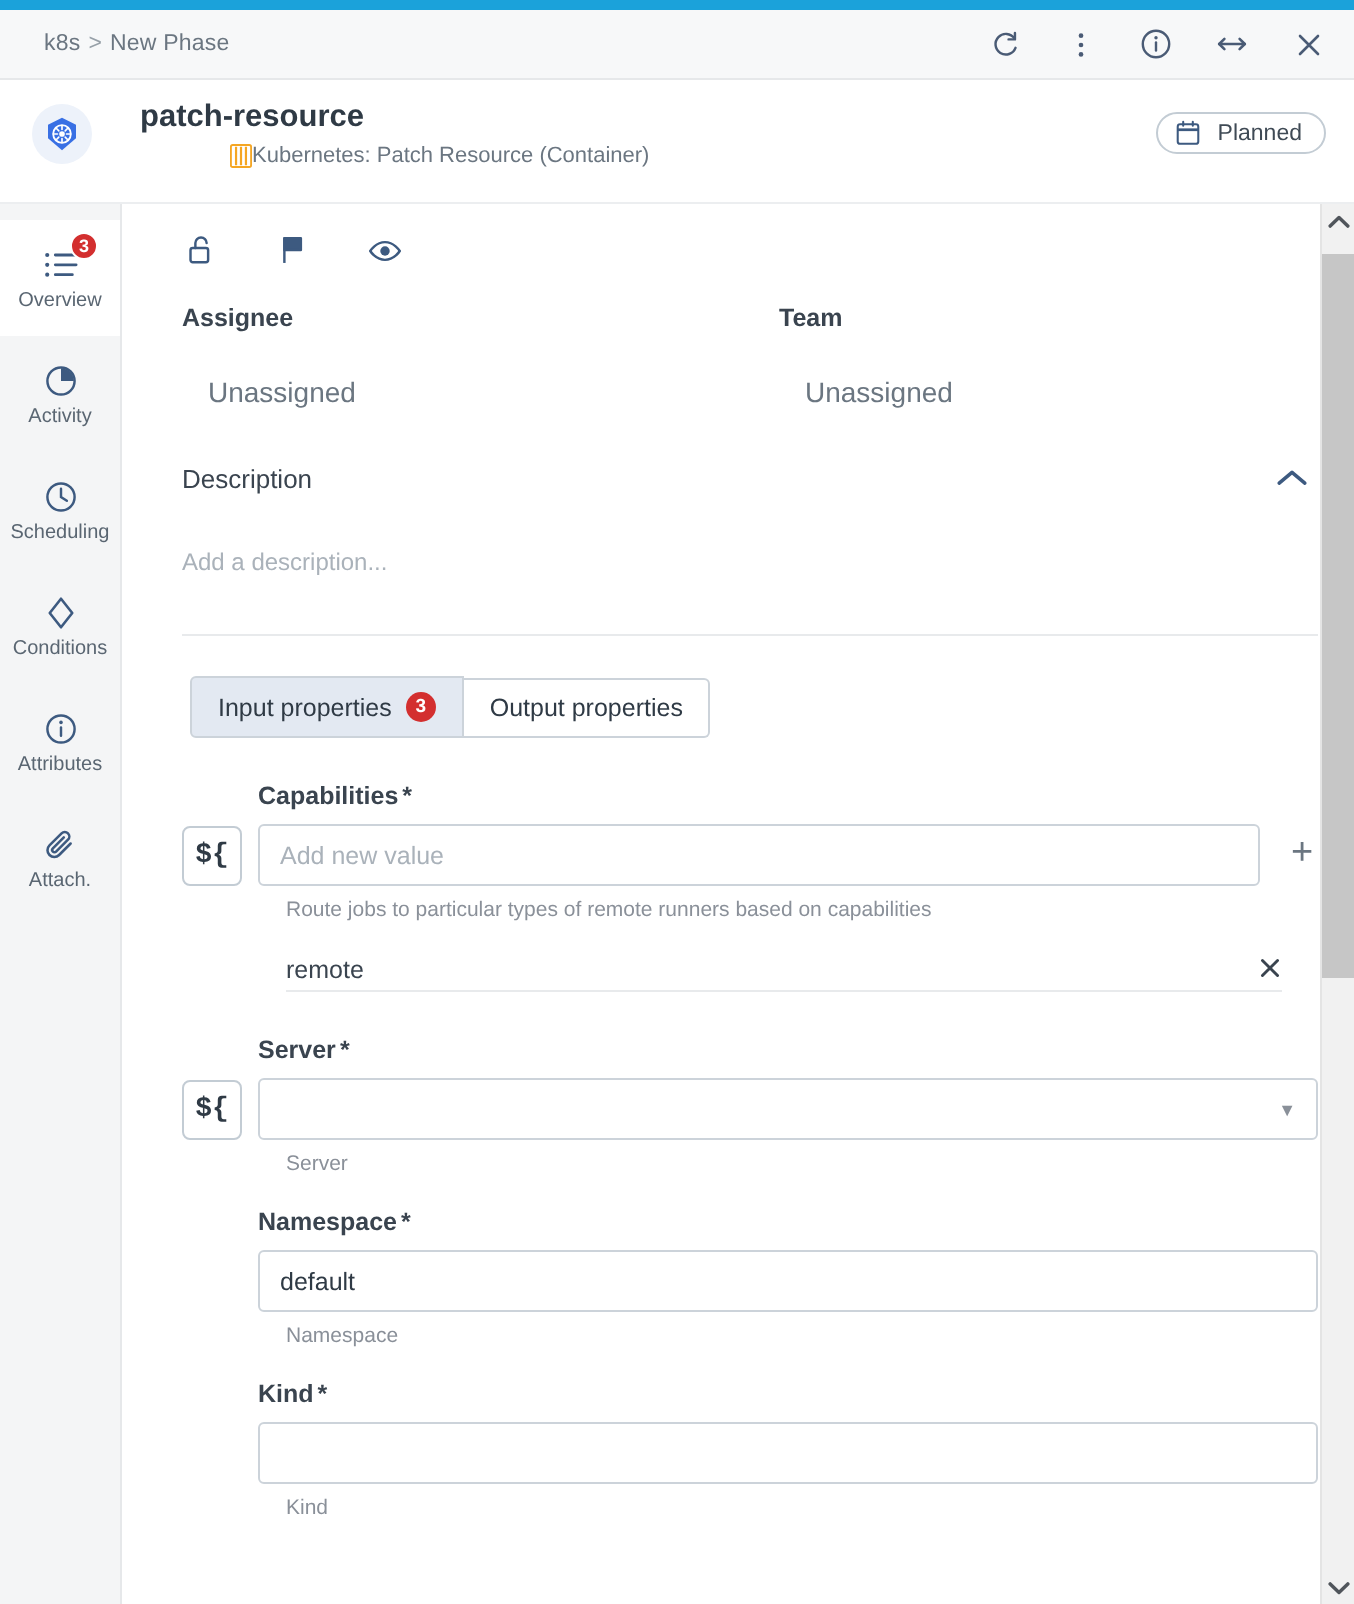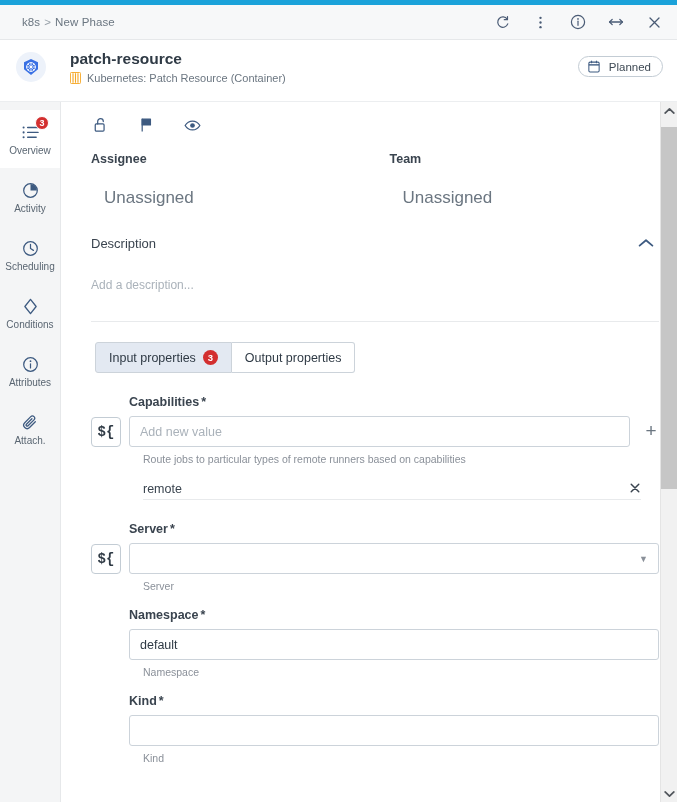--- a/index.html
+++ b/index.html
@@ -34,21 +34,21 @@
     padding: 0 14px 8px 16px;
     border-bottom: 1px solid #eceef0;
   }
   .avatar {
     width: 30px; height: 30px; border-radius: 50%;
     background: #edf2fa; display: flex; align-items: center; justify-content: center;
     flex: 0 0 auto;
   }
   .entity-text { margin-left: 24px; }
   .entity-title { font-size: 15.5px; font-weight: bold; color: #2f3a45; line-height: 1.25; }
-  .entity-sub { display: flex; align-items: center; gap: 6px; margin-top: 3px; }
+  .entity-sub { display: flex; align-items: center; margin-top: 3px; margin-left: 45px; }
   .type-ico { width: 11px; height: 12px; display: block; }
   .entity-sub-label { font-size: 11px; color: #6b7681; }
   .status-pill {
     margin-left: auto;
     display: flex; align-items: center; gap: 9px;
     border: 1px solid #c3ccd4; border-radius: 12px;
     padding: 3px 11px 3px 9px;
     font-size: 11.5px; color: #3f4a55; background: #fff;
     cursor: pointer;
   }
@@ -87,35 +87,35 @@
     overflow: hidden;
   }
   .content { padding: 0 18px 0 16px; }
 
   .icon-row { display: flex; gap: 28px; padding: 14px 0 12px 14px; }
   .act-ico { width: 18px; height: 18px; color: #3d5a80; cursor: pointer; display:flex; align-items:center; justify-content:center; }
 
   .people-row { display: flex; padding: 6px 0 0 14px; gap: 29px; }
   .people-col { width: 285px; }
   .people-label { font-size: 12.5px; font-weight: bold; color: #3a444f; }
-  .people-value { font-size: 17px; color: #6b7681; margin-top: 22px; padding-left: 13px; }
+  .people-value { font-size: 14px; color: #6b7681; margin-top: 22px; padding-left: 13px; }
 
   .desc-head {
     display: flex; align-items: center;
     padding: 26px 4px 0 14px;
     justify-content: flex-end;
   }
   .desc-title { font-size: 13px; color: #3a444f; }
   .desc-chevron { margin-left: auto; color: #3d5a80; cursor: pointer; width: 18px; height: 18px; display:flex; align-items:center; justify-content:center;}
   .desc-placeholder { font-size: 12px; color: #aab2ba; padding: 26px 0 0 14px; }
 
   .divider { height: 1px; background: #e8eaec; margin: 29px 0 0 14px; }
 
   
-  .tabs { display: flex; margin: 20px 0 0 18px; }
+  .tabs { display: flex; margin: 20px 0 0 18px; align-items: center; }
   .tab {
     display: flex; align-items: center; gap: 7px;
     border: 1px solid #ccd3da; background: #fff;
     padding: 7px 13px; font-size: 12.5px; color: #2f3a45;
     cursor: pointer;
   }
   .tab:first-child { border-radius: 3px 0 0 3px; }
   .tab:last-child { border-radius: 0 3px 3px 0; border-left: none; }
   .tab.active { background: #e3e9f2; }
   .tab-badge {

